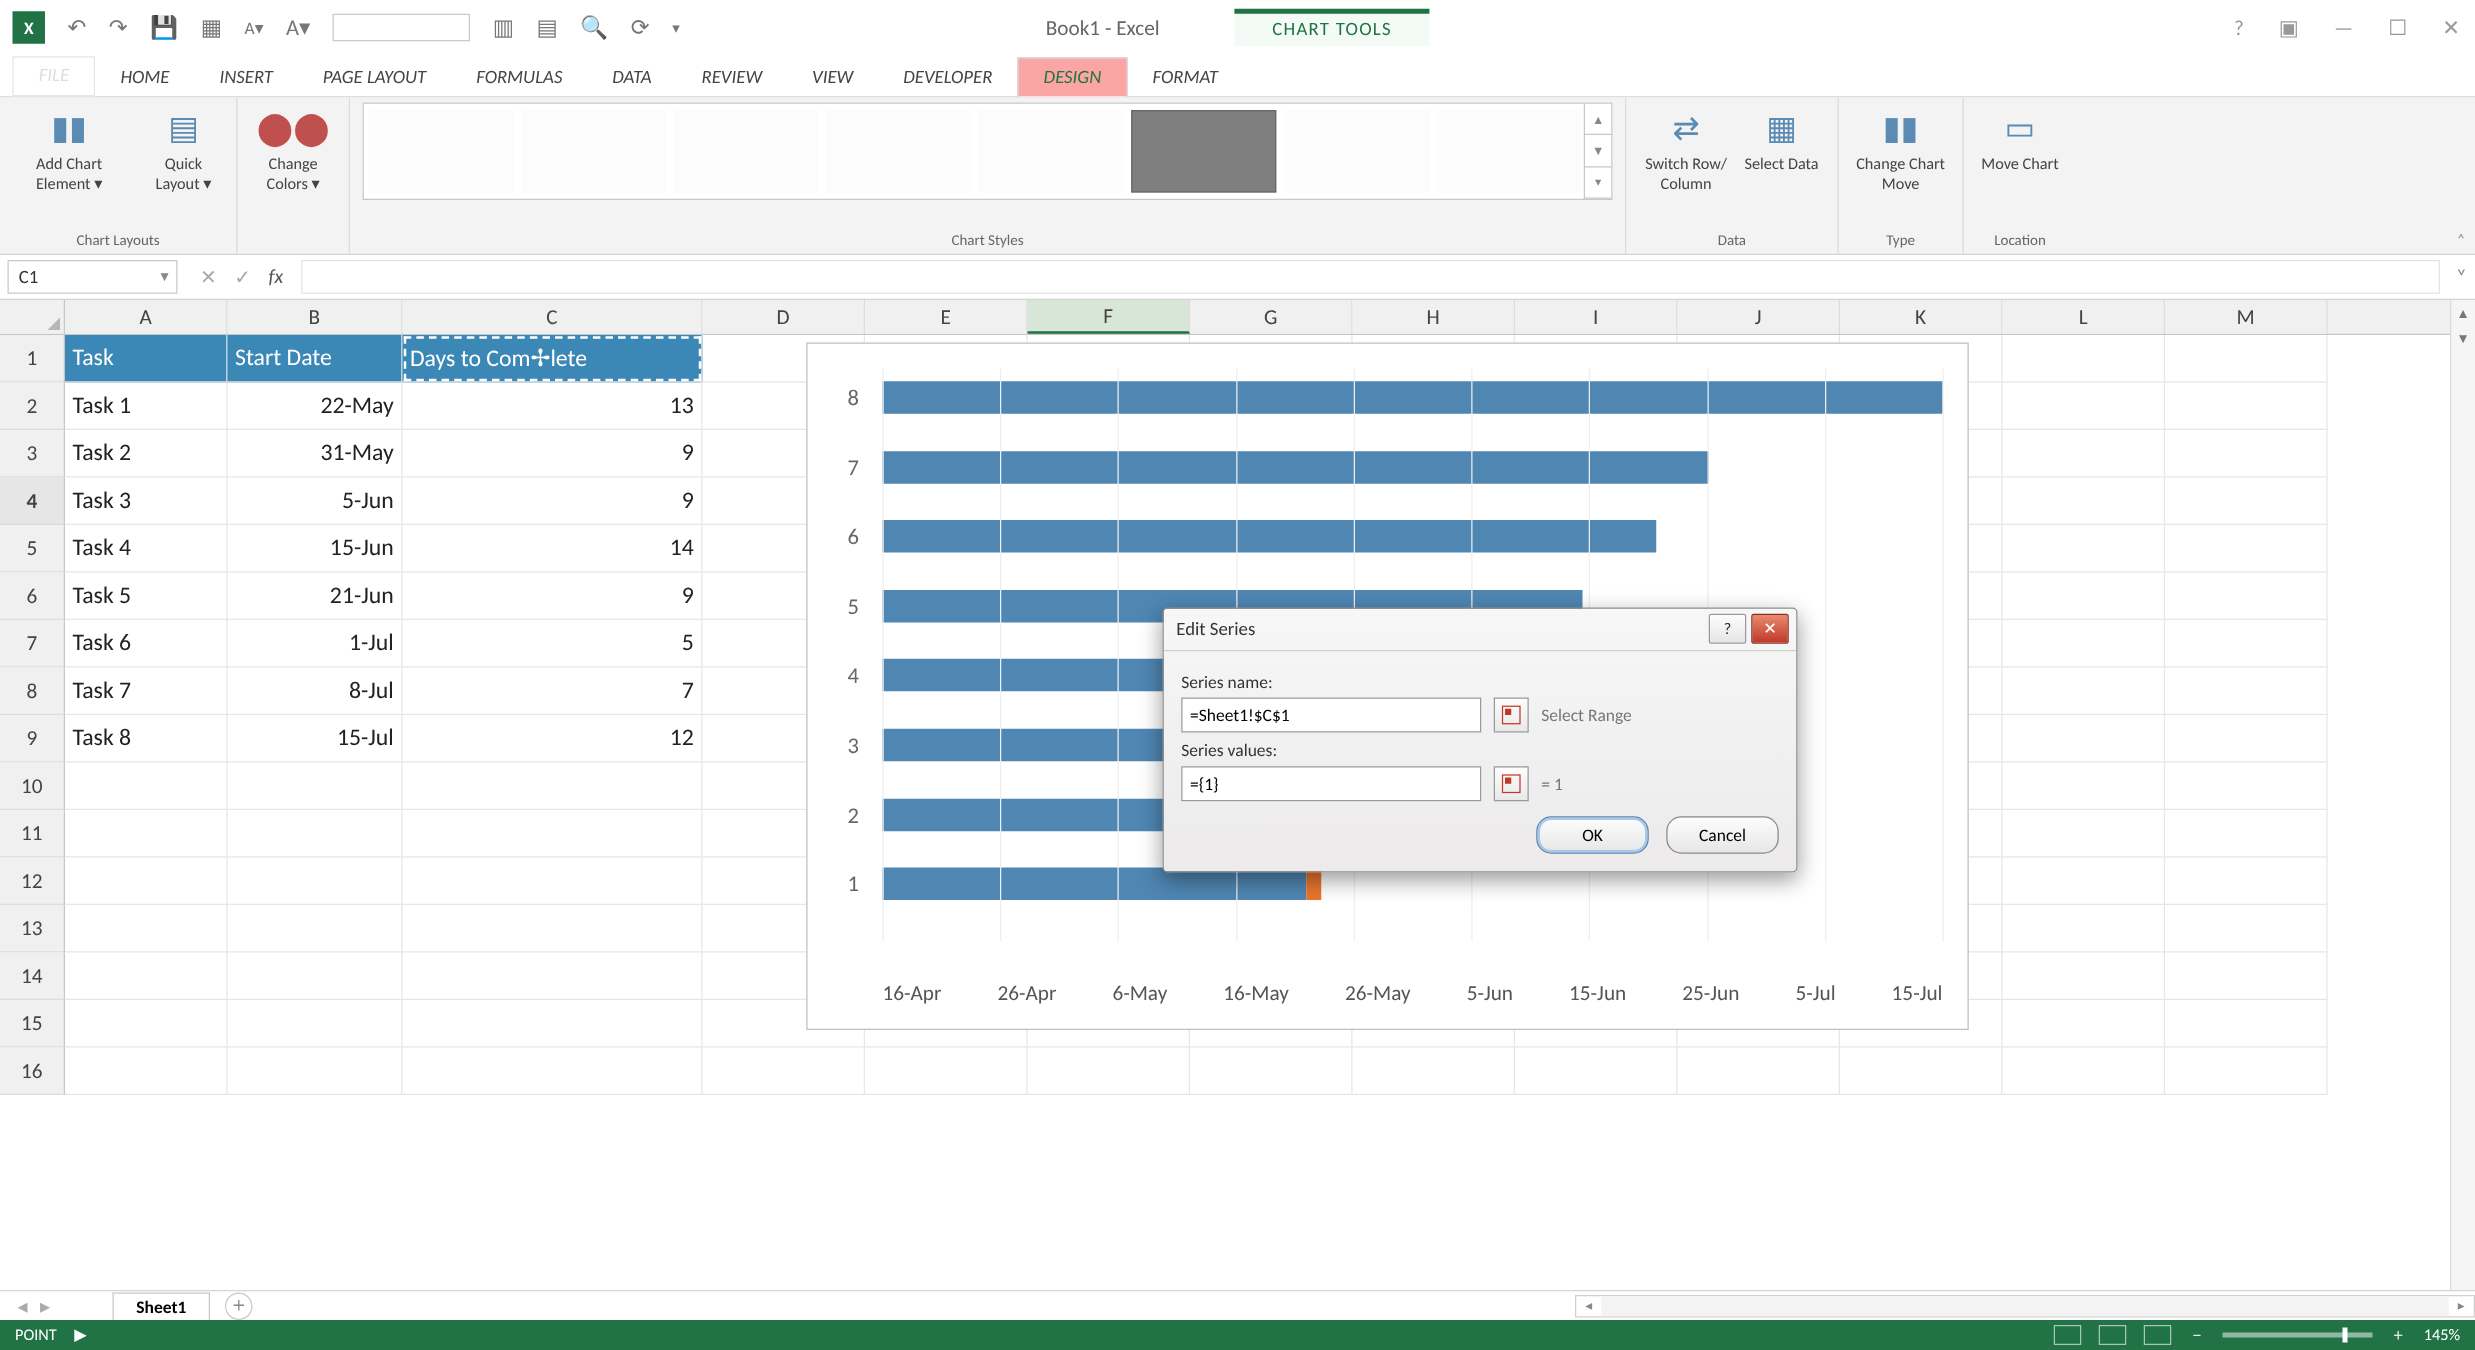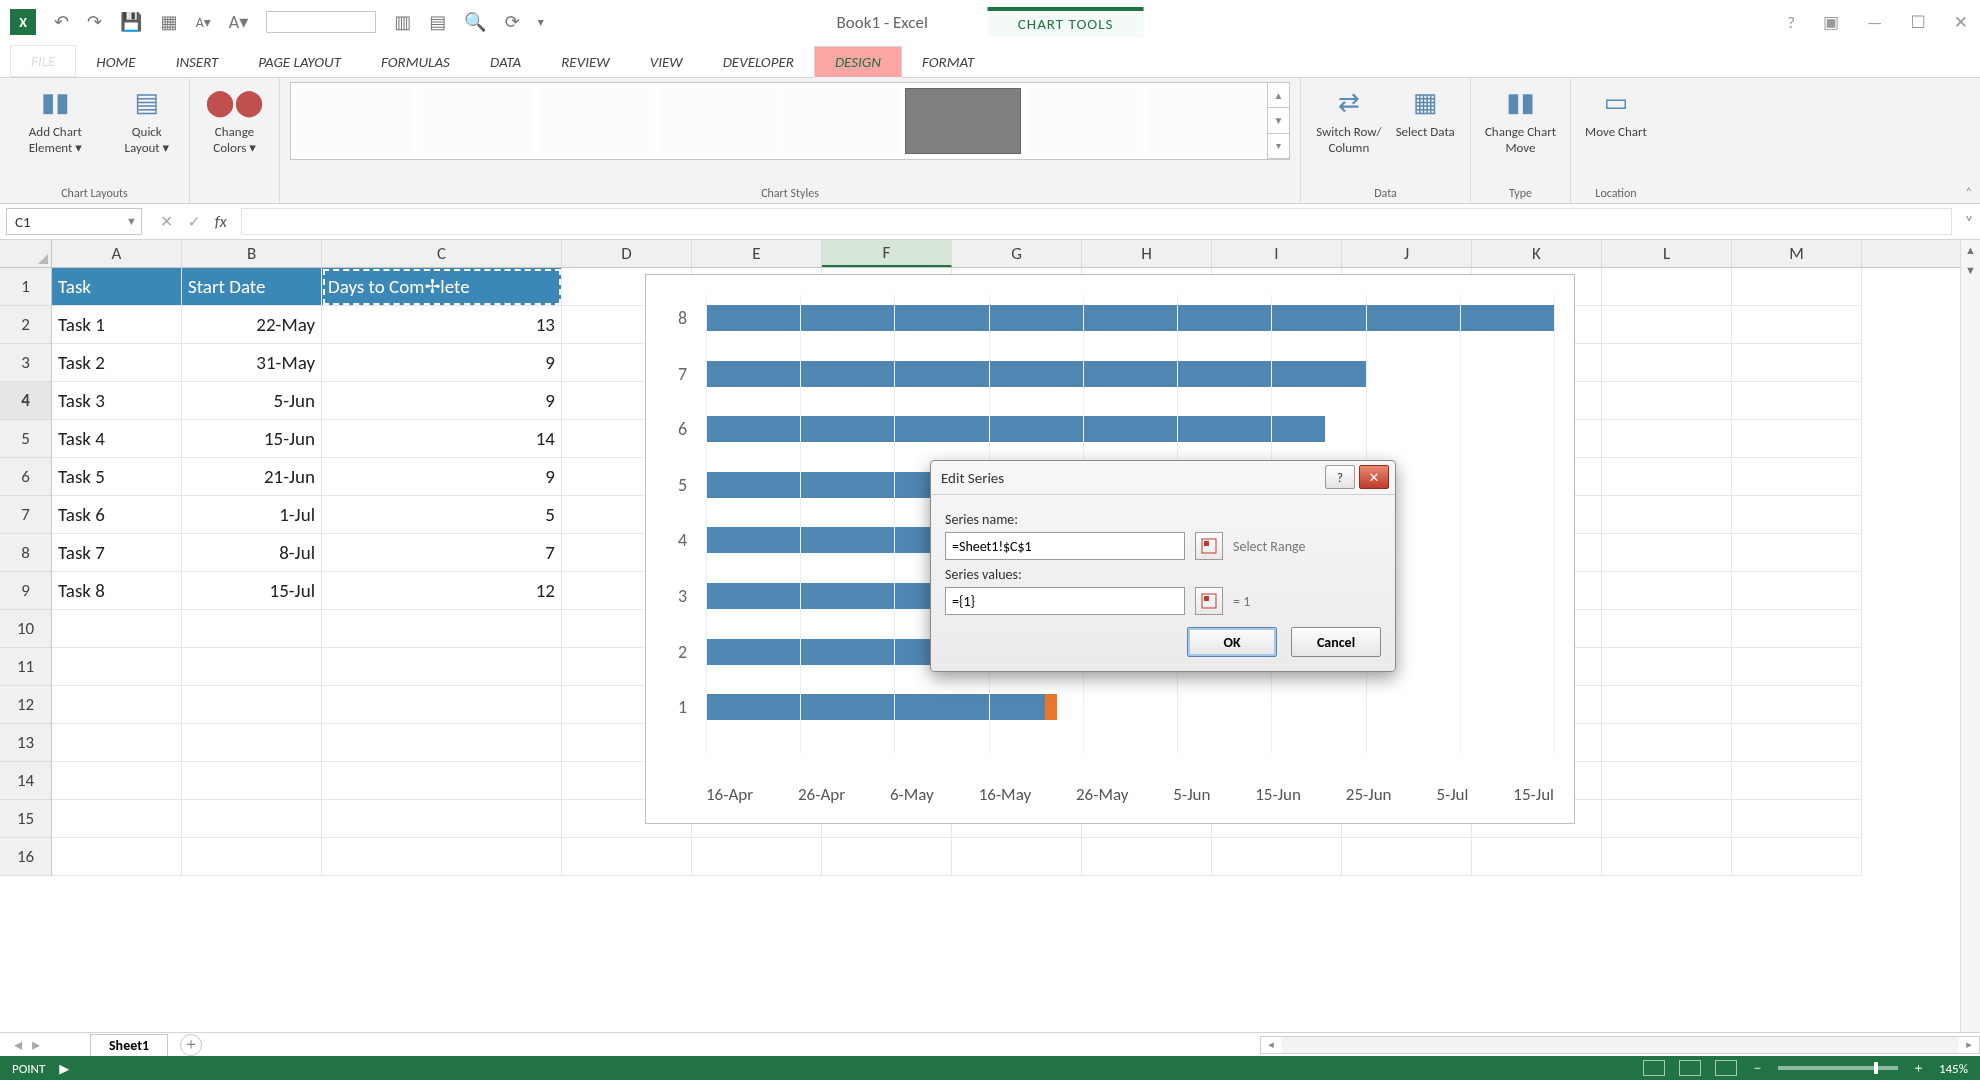--- a/index.html
+++ b/index.html
@@ -64,34 +64,34 @@
 
 .chart-obj { position:absolute; left:645px; top:34px; width:930px; height:550px; background:#fff; border:1px solid #bfbfbf;}
 .plot { position:absolute; left:60px; right:20px; top:20px; bottom:70px;}
 .ytick { position:absolute; left:-28px; font-size:18px; color:#666; transform:translateY(-50%);}
 .bar { position:absolute; height:26px; background:#4f86b2;}
 .xaxis { position:absolute; left:60px; right:20px; bottom:18px; display:flex; justify-content:space-between; font-size:17px; color:#555;}
 .gridline { position:absolute; top:0; bottom:0; width:1px; background:#eee;}
 .bar-orange { position:absolute; height:26px; width:12px; background:#e8762d;}
 
 
-.dialog { position:absolute; left:930px; top:460px; width:466px; background:linear-gradient(#f7f7f7,#eceaea); border:1px solid #8a8a8a; border-radius:4px; box-shadow:0 6px 18px rgba(0,0,0,.4);}
+.dialog { position:absolute; left:930px; top:486px; width:508px; background:linear-gradient(#f7f7f7,#eceaea); border:1px solid #8a8a8a; border-radius:4px; box-shadow:0 6px 18px rgba(0,0,0,.4);}
 .dlg-title { height:34px; display:flex; align-items:center; padding:0 10px; font-size:15px; color:#333; border-bottom:1px solid #d0d0d0; position:relative;}
 .dlg-title .wbtns { position:absolute; right:6px; top:4px; display:flex; gap:4px;}
 .wbtn { width:30px; height:24px; border:1px solid #9a9a9a; border-radius:2px; display:flex;align-items:center;justify-content:center; font-size:13px; background:linear-gradient(#fdfdfd,#e5e5e5); cursor:pointer;}
 .wbtn.close { background:linear-gradient(#e98a6f,#c0392b); color:#fff; border-color:#8c2e20;}
 .dlg-body { padding:10px 14px 14px;}
 .dlg-lbl { font-size:14px; color:#333; margin:6px 0 4px;}
 .dlg-row { display:flex; align-items:center; gap:10px;}
 .dlg-input { flex:0 0 240px; height:28px; border:1px solid #9a9a9a; padding:0 6px; font-size:14px; background:#fff;}
 .range-btn { width:28px; height:28px; border:1px solid #9a9a9a; background:linear-gradient(#fdfdfd,#e9e9e9); display:flex;align-items:center;justify-content:center; cursor:pointer;}
 .range-btn svg{width:16px;height:16px;}
 .dlg-hint { font-size:14px; color:#777;}
 .dlg-btns { display:flex; justify-content:flex-end; gap:14px; margin-top:12px;}
-.dlg-btn { min-width:90px; height:30px; border:1px solid #8a8a8a; background:linear-gradient(#fdfdfd,#e6e6e6); font-size:14px; cursor:pointer; border-radius:2px;font-weight:bold;}
+.dlg-btn { min-width:90px; height:30px; border:1px solid #8a8a8a; background:linear-gradient(#fdfdfd,#e6e6e6); font-size:14px; cursor:pointer; border-radius:12px;}
 .dlg-btn.primary { box-shadow:0 0 0 2px #a9c7e8 inset; border-color:#5a87b2;}
 
 
 .sheettabs { position:absolute; left:0; right:0; bottom:24px; height:24px; background:#fff; border-top:1px solid #d4d4d4; display:flex; align-items:center;}
 .sheettabs .nav { width:60px; display:flex; gap:10px; padding-left:14px; color:#aaa;}
 .sheettab { padding:2px 18px; border:1px solid #c9c9c9; border-bottom:none; background:#fff; font-weight:600; font-size:14px; margin-left:30px;}
 .addsheet { width:22px;height:22px;border:1px solid #c9c9c9;border-radius:50%; display:flex;align-items:center;justify-content:center;margin-left:12px;color:#888; cursor:pointer;}
 .hscroll { margin-left:auto; width:720px; height:18px; border:1px solid #d0d0d0; display:flex;}
 .hscroll .ar{width:20px;display:flex;align-items:center;justify-content:center;color:#888;font-size:11px;}
 .hscroll .track{flex:1; background:#f3f3f3;}

